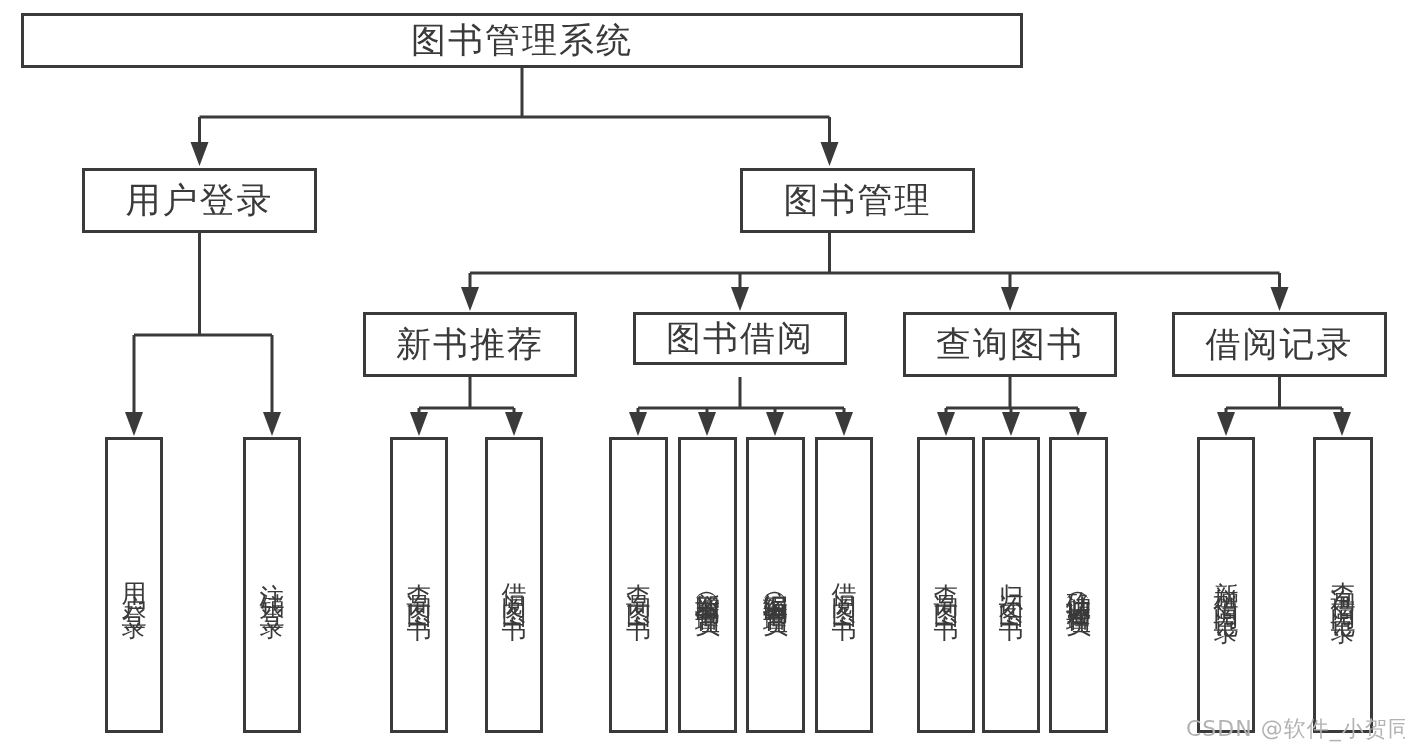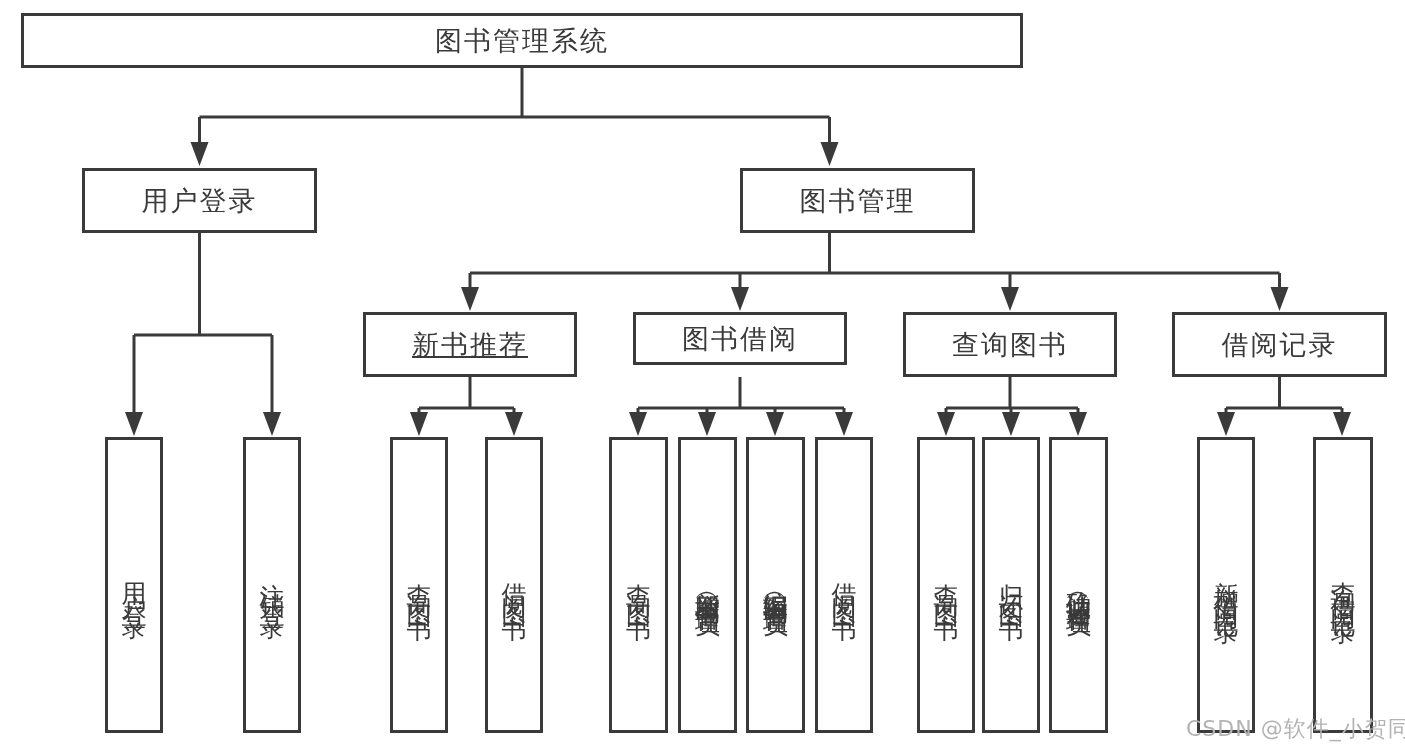--- a/index.html
+++ b/index.html
@@ -27,21 +27,21 @@
     border: 3px solid #3a3a3a;
     background: #ffffff;
     color: #3a3a3a;
     display: flex;
     align-items: center;
     justify-content: center;
     z-index: 2;
     white-space: nowrap;
   }
   .h-node {
-    font-size: 27px;
+    font-size: 35px;
     letter-spacing: 2px;
   }
   .v-node {
     writing-mode: vertical-rl;
     font-size: 25px;
     letter-spacing: 11px;
     top: 437px;
     height: 296px;
     width: 58px;
   }
@@ -105,21 +105,21 @@
       <polygon points="1217,412 1235,412 1226,436"></polygon>
       <polygon points="1333,412 1351,412 1342,436"></polygon>
     </g>
   </svg>
 
   <div class="node h-node" style="left:21px; top:13px; width:1002px; height:55px;">图书管理系统</div>
 
   <div class="node h-node" style="left:82px; top:168px; width:235px; height:65px;">用户登录</div>
   <div class="node h-node" style="left:712px; top:168px; width:235px; height:65px;margin-left:28px;">图书管理</div>
 
-  <div class="node h-node" style="left:363px; top:312px; width:214px; height:65px;text-decoration:underline;">新书推荐</div>
+  <div class="node h-node" style="left:363px; top:312px; width:214px; height:65px;">新书推荐</div>
   <div class="node h-node" style="left:633px; top:312px; width:214px; height:53px;">图书借阅</div>
   <div class="node h-node" style="left:903px; top:312px; width:214px; height:65px;">查询图书</div>
   <div class="node h-node" style="left:1172px; top:312px; width:215px; height:65px;">借阅记录</div>
 
   <div class="node v-node" style="left:105px;">用户登录</div>
   <div class="node v-node" style="left:243px;">注销登录</div>
 
   <div class="node v-node" style="left:390px;">查询图书</div>
   <div class="node v-node" style="left:485px;">借阅图书</div>
 

